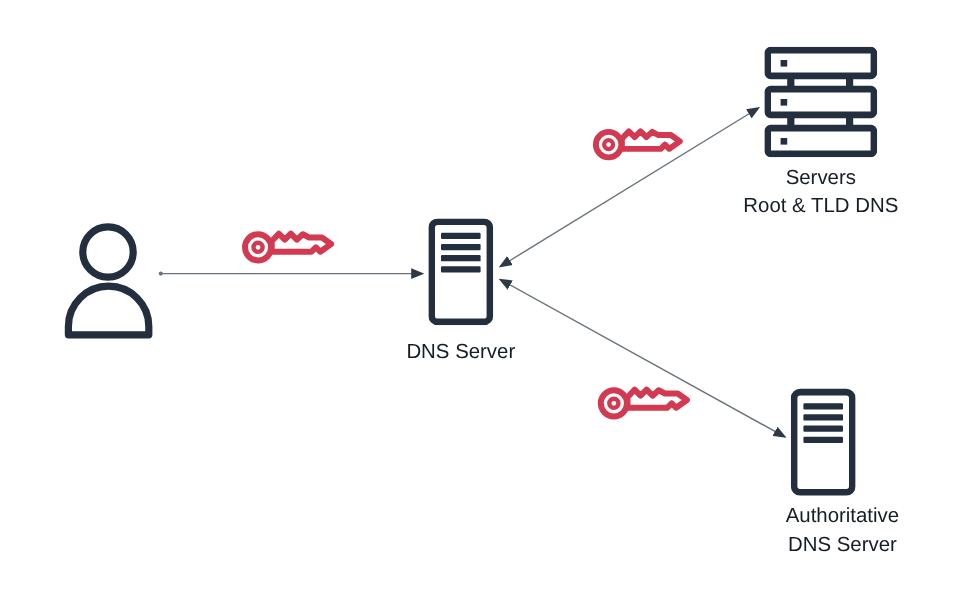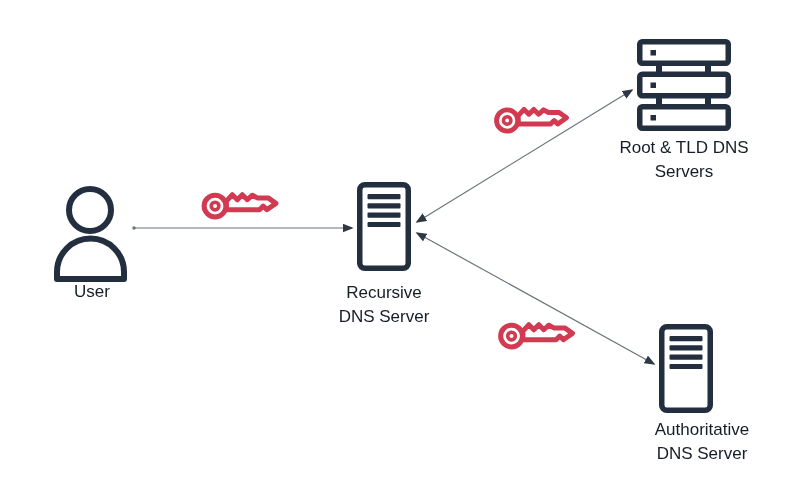--- a/index.html
+++ b/index.html
@@ -53,41 +53,39 @@
     <line class="edge-line" x1="417" y1="222" x2="632" y2="90" marker-start="url(#arrow)" marker-end="url(#arrow)"></line>
     <line class="edge-line" x1="417" y1="233" x2="654" y2="364" marker-start="url(#arrow)" marker-end="url(#arrow)"></line>
   </svg>
 
   <div class="node-icon" style="left:53px; top:183px; width:80px; height:100px;">
     <svg width="80" height="100" viewBox="0 0 80 100">
       <circle class="t-stroke" stroke-width="6" cx="37" cy="27" r="21"></circle>
       <path class="t-stroke" stroke-width="6" stroke-linejoin="round" d="M4 96 v-7 a33.5 33.5 0 0 1 67 0 v7 z"></path>
     </svg>
   </div>
-  <div class="node-label" style="left:22px; top:280px; width:140px;">User</div>
 
   <div class="node-icon" style="left:200px; top:182px; width:81px; height:40px;">
     <svg width="81" height="40" viewBox="0 0 88 44">
       <circle class="k-stroke" stroke-width="5.5" cx="16" cy="26.5" r="12"></circle>
       <circle class="k-stroke" stroke-width="4" cx="16" cy="26.5" r="4.2"></circle>
       <path class="k-stroke" stroke-width="5.5" stroke-linejoin="round" d="M28.5 21 L35 14 L40.5 19.5 L46 14 L51.5 19.5 L57 14.5 L62.5 17.5 L74.5 17.5 L83 23.5 L73 30.5 L69 26.5 L65 30.5 L28.5 30.5 Z"></path>
     </svg>
   </div>
 
   <div class="node-icon" style="left:357px; top:182px; width:54px; height:89px;">
     <svg width="54" height="89" viewBox="0 0 54 89">
       <rect class="t-stroke boxed" stroke-width="5.5" x="2.75" y="2.75" width="48.5" height="83.5" rx="5"></rect>
       <rect class="t-fill" x="10.5" y="12" width="33" height="5.2" rx="1"></rect>
       <rect class="t-fill" x="10.5" y="21.3" width="33" height="5.2" rx="1"></rect>
       <rect class="t-fill" x="10.5" y="30.6" width="33" height="5.2" rx="1"></rect>
       <rect class="t-fill" x="10.5" y="39.9" width="33" height="5.2" rx="1"></rect>
     </svg>
   </div>
   <div class="node-label" style="left:314px; top:281px; width:140px;">
-    <div>Recursive</div>
     <div>DNS Server</div>
   </div>
 
   <div class="node-icon" style="left:492px; top:97px; width:80px; height:39px;">
     <svg width="80" height="39" viewBox="0 0 88 44">
       <circle class="k-stroke" stroke-width="5.5" cx="16" cy="26.5" r="12"></circle>
       <circle class="k-stroke" stroke-width="4" cx="16" cy="26.5" r="4.2"></circle>
       <path class="k-stroke" stroke-width="5.5" stroke-linejoin="round" d="M28.5 21 L35 14 L40.5 19.5 L46 14 L51.5 19.5 L57 14.5 L62.5 17.5 L74.5 17.5 L83 23.5 L73 30.5 L69 26.5 L65 30.5 L28.5 30.5 Z"></path>
     </svg>
   </div>
@@ -100,22 +98,22 @@
       <line class="t-stroke" stroke-width="6" x1="71" y1="55" x2="71" y2="70"></line>
       <rect class="t-stroke boxed" stroke-width="5.5" x="2.75" y="2.75" width="88.5" height="21.5" rx="2.5"></rect>
       <rect class="t-stroke boxed" stroke-width="5.5" x="2.75" y="35.25" width="88.5" height="21.5" rx="2.5"></rect>
       <rect class="t-stroke boxed" stroke-width="5.5" x="2.75" y="67.75" width="88.5" height="21.5" rx="2.5"></rect>
       <rect class="t-fill" x="13.5" y="11" width="5.5" height="5.5"></rect>
       <rect class="t-fill" x="13.5" y="43.5" width="5.5" height="5.5"></rect>
       <rect class="t-fill" x="13.5" y="76" width="5.5" height="5.5"></rect>
     </svg>
   </div>
   <div class="node-label" style="left:604px; top:136px; width:160px;">
+    <div>Servers</div>
     <div>Root &amp; TLD DNS</div>
-    <div>Servers</div>
   </div>
 
   <div class="node-icon" style="left:497px; top:312px; width:80px; height:40px;">
     <svg width="80" height="40" viewBox="0 0 88 44">
       <circle class="k-stroke" stroke-width="5.5" cx="16" cy="26.5" r="12"></circle>
       <circle class="k-stroke" stroke-width="4" cx="16" cy="26.5" r="4.2"></circle>
       <path class="k-stroke" stroke-width="5.5" stroke-linejoin="round" d="M28.5 21 L35 14 L40.5 19.5 L46 14 L51.5 19.5 L57 14.5 L62.5 17.5 L74.5 17.5 L83 23.5 L73 30.5 L69 26.5 L65 30.5 L28.5 30.5 Z"></path>
     </svg>
   </div>
 

